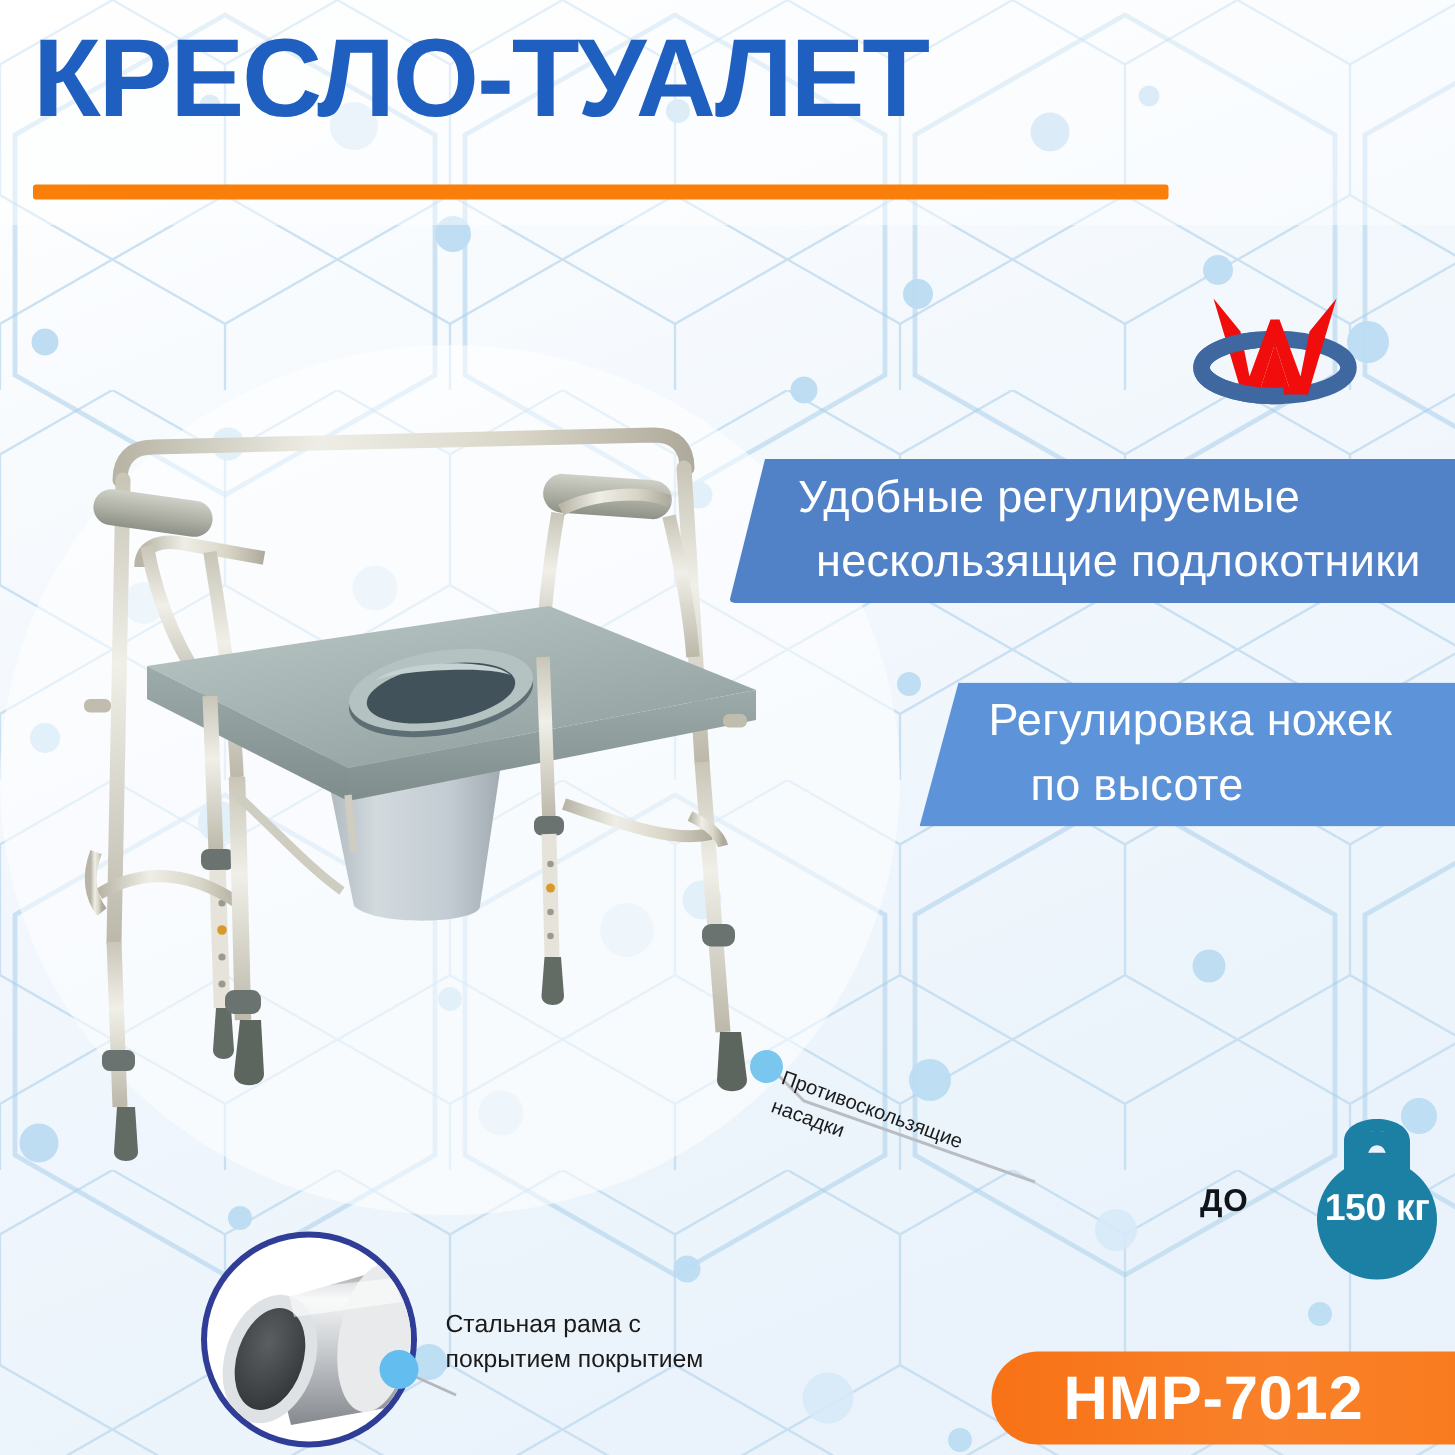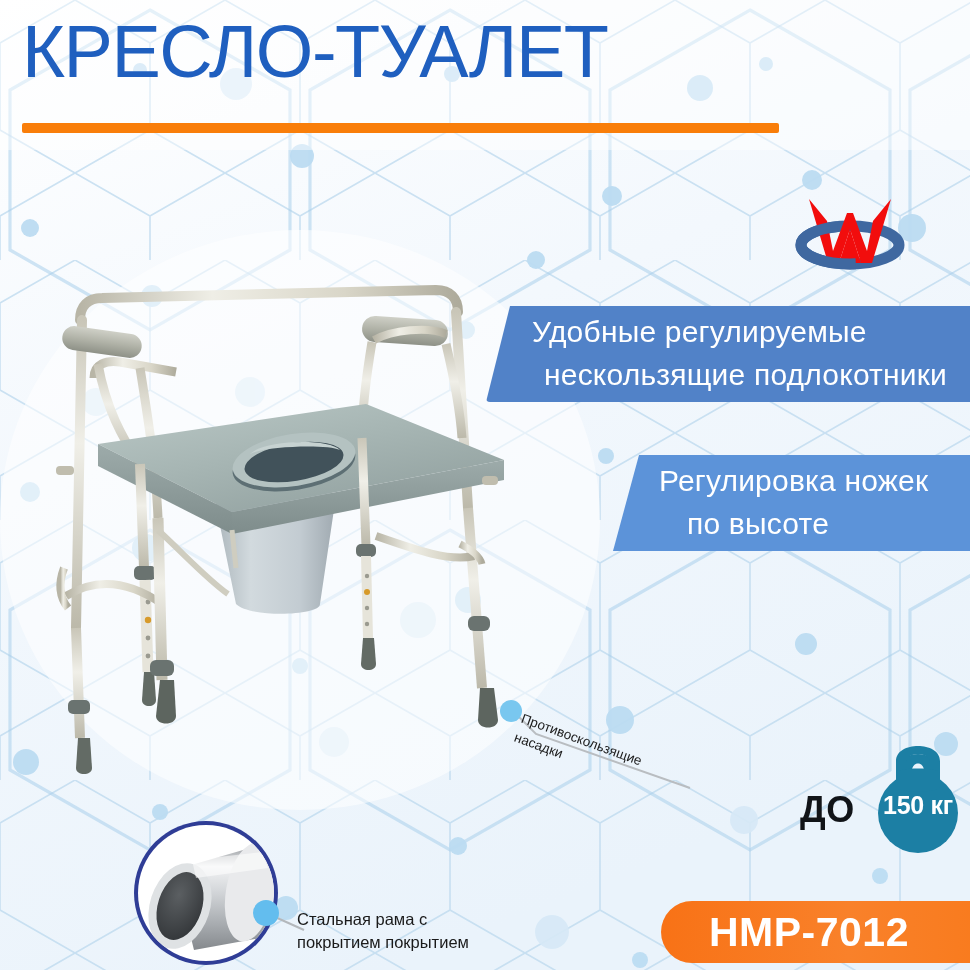--- a/index.html
+++ b/index.html
@@ -16,21 +16,21 @@
     background: linear-gradient(160deg, #fdfeff 0%, #f4f8fc 40%, #eef5fb 75%, #f7fbfe 100%);
   }
 
   
   .hexbg { position: absolute; inset: 0; z-index: 0; }
 
   
   .title-wrap { position: absolute; left: 22px; top: 16px; z-index: 6; }
   .title {
     font-size: 74px;
-    font-weight: normal;
+    font-weight: bold;
     letter-spacing: -1.5px;
     color: #1f5fbf;
     line-height: 0.98;
     white-space: nowrap;
     font-family: "Liberation Sans", sans-serif;
   }
   .title-rule {
     position: absolute; left: 0; top: 107px;
     width: 757px; height: 10px;
     background: #f97e0a;
@@ -100,30 +100,30 @@
   .tube-inset {
     position: absolute; left: 122px; top: 818px;
     width: 168px; height: 150px; z-index: 8;
   }
   .dot-tube {
     position: absolute; left: 253px; top: 900px;
     width: 26px; height: 26px; border-radius: 50%;
     background: #63bdee; z-index: 9;
   }
   .callout-tube {
-    position: absolute; left: 297px; top: 908px;
+    position: absolute; left: 297px; top: 872px;
     font-size: 16.5px; color: #1a1a1a; line-height: 1.42;
     white-space: nowrap; z-index: 8;
   }
 
   
   .weight-wrap { position: absolute; left: 800px; top: 735px; width: 170px; height: 120px; z-index: 8; }
   .weight-do {
     position: absolute; left: 0; top: 54px;
-    font-size: 36px; font-weight: bold; color: #111418;
+    font-size: 21px; font-weight: bold; color: #111418;
     letter-spacing: 0.5px;
   }
   .kettle { position: absolute; left: 66px; top: 0; width: 104px; height: 120px; }
   .kettle-text {
     position: absolute; left: 66px; top: 56px; width: 104px;
     text-align: center; color: #ffffff;
     font-size: 25px; font-weight: bold; letter-spacing: -0.3px;
   }
 
   

